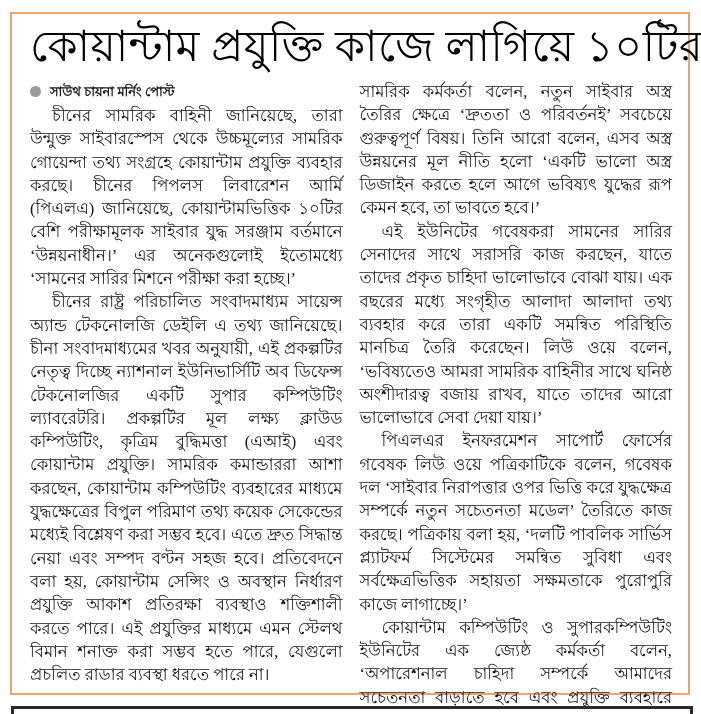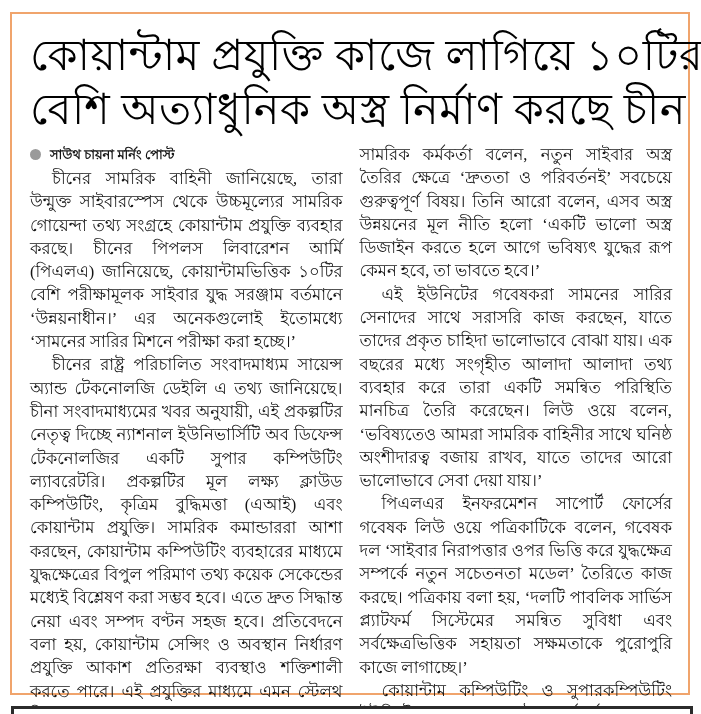--- a/index.html
+++ b/index.html
@@ -17,21 +17,21 @@
   }
   .article-box {
     position: absolute;
     left: 10px;
     top: 12px;
     width: 680px;
     height: 683px;
     box-sizing: border-box;
     border: 2px solid #f0a46c;
     background: #ffffff;
-    padding: 13px 16px 6px 18px;
+    padding: 4px 16px 6px 18px;
   }
   .headline {
     font-size: 43px;
     line-height: 54px;
     font-weight: normal;
     color: #000000;
     margin: 2px 0 6px 0;
     letter-spacing: 0.5px;
     white-space: nowrap;
   }
@@ -82,21 +82,20 @@
     background: #ffffff;
   }
 </style>
 </head>
 <body>
 
 <div class="article-box">
 
   <h1 class="headline">
     <div>কোয়ান্টাম প্রযুক্তি কাজে লাগিয়ে ১০টির</div>
-    <div>বেশি অত্যাধুনিক অস্ত্র নির্মাণ করছে চীন</div>
   </h1>
 
   <div class="cols">
 
     <div class="col">
       <div class="byline">
         <span class="bullet"></span>
         <span>সাউথ চায়না মর্নিং পোস্ট</span>
       </div>
       <p>চীনের সামরিক বাহিনী জানিয়েছে, তারা উন্মুক্ত সাইবারস্পেস থেকে উচ্চমূল্যের সামরিক গোয়েন্দা তথ্য সংগ্রহে কোয়ান্টাম প্রযুক্তি ব্যবহার করছে। চীনের পিপলস লিবারেশন আর্মি (পিএলএ) জানিয়েছে, কোয়ান্টামভিত্তিক ১০টির বেশি পরীক্ষামূলক সাইবার যুদ্ধ সরঞ্জাম বর্তমানে ‘উন্নয়নাধীন।’ এর অনেকগুলোই ইতোমধ্যে ‘সামনের সারির মিশনে পরীক্ষা করা হচ্ছে।’</p>

